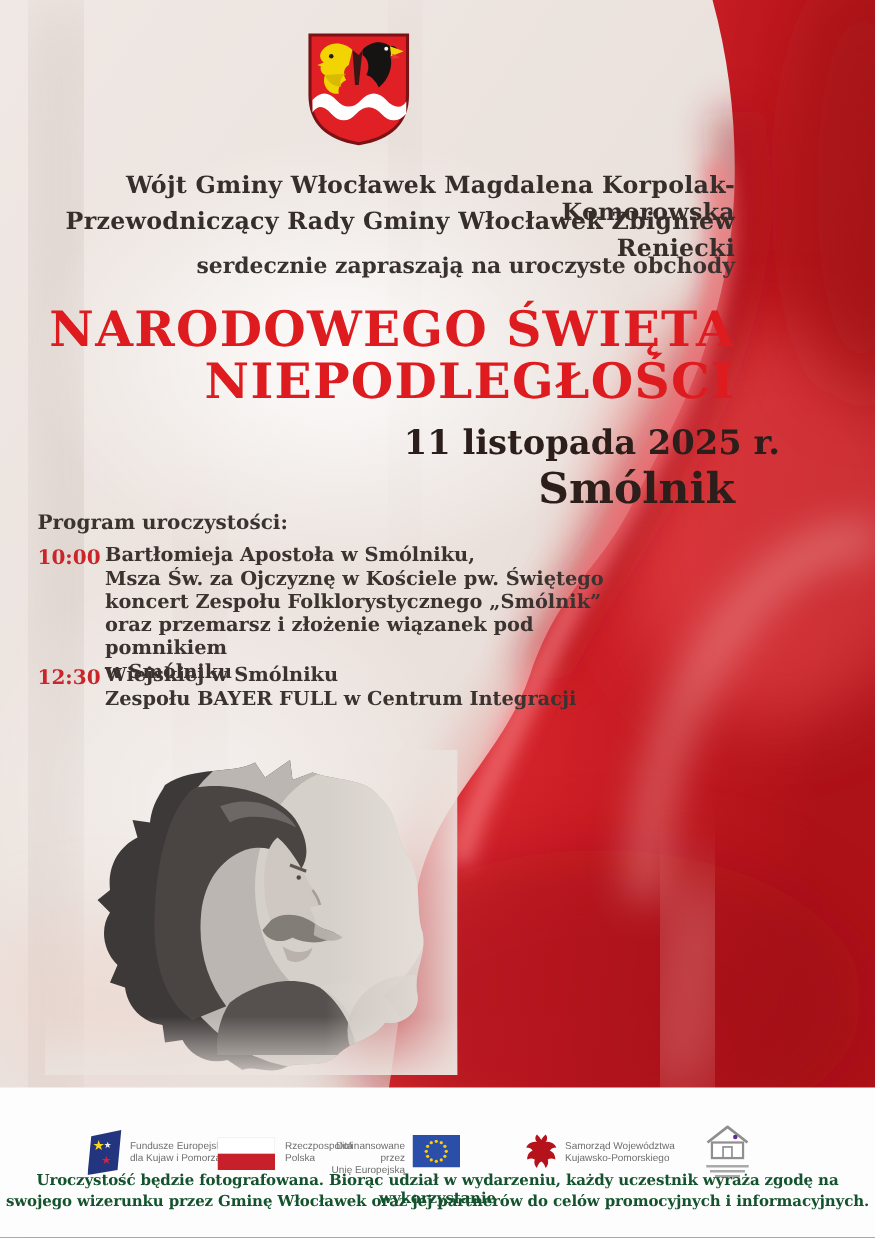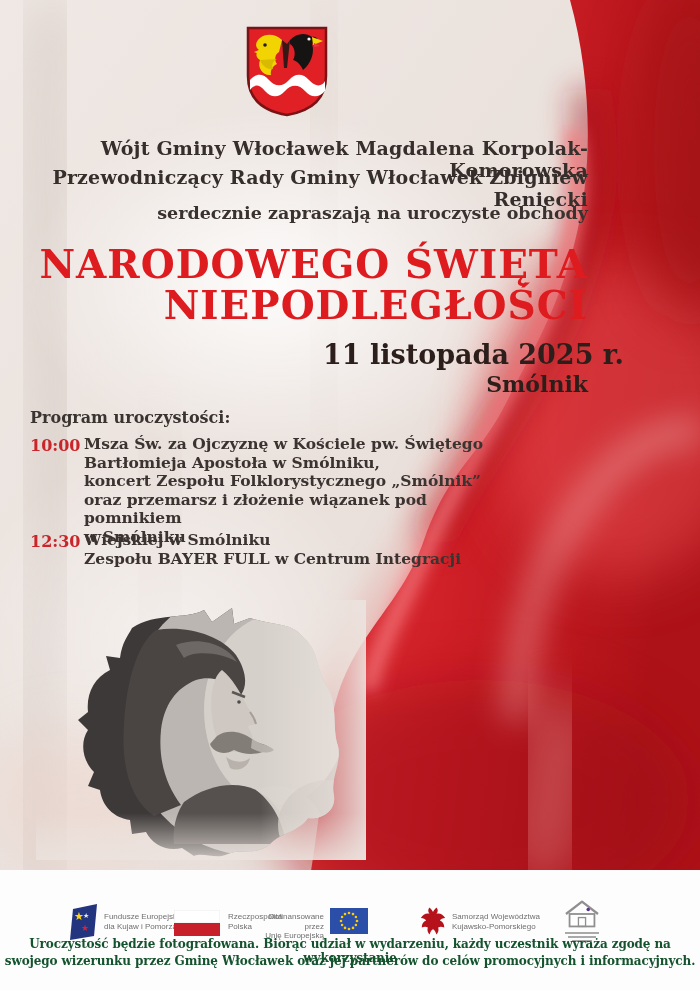--- a/index.html
+++ b/index.html
@@ -9,21 +9,21 @@
     background:#ece4df;
   }
   .bg{position:absolute;left:0;top:0;}
   svg{display:block;}
   .abs{position:absolute;}
   .col{left:0;width:588px;text-align:right;}
   .org{font-weight:bold;color:#352e2b;font-size:19px;letter-spacing:.2px;}
   .invite{font-weight:bold;color:#3a322f;font-size:17.5px;}
   .title{font-weight:bold;color:#de1b1f;font-size:39px;letter-spacing:1px;line-height:40px;}
   .date{font-weight:bold;color:#2c1e1a;font-size:27px;margin-left:36px;}
-  .place{font-weight:bold;color:#2c1e1a;font-size:22px;}
+  .place{font-weight:bold;color:#2c1e1a;font-size:34px;}
   .proghead{font-weight:bold;color:#3a3431;font-size:16px;}
   .pitem{left:30px;width:470px;}
   .ptime{position:absolute;left:0;top:1px;font-weight:bold;color:#c9252b;font-size:16px;}
   .plines{position:absolute;left:54px;top:0;width:416px;font-weight:bold;color:#3a3330;font-size:15.5px;line-height:18.5px;}
   .footer-caption{font-family:"Liberation Sans","DejaVu Sans",sans-serif;font-size:8px;line-height:9.5px;color:#6f6f6f;}
   .cap-right{text-align:right;}
   .disc{width:700px;text-align:center;font-weight:bold;color:#14532d;font-size:12px;letter-spacing:-.1px;}
   .bar{position:absolute;background:#a9a9a9;height:1.5px;}
 </style>
 </head>
@@ -105,22 +105,22 @@
   <div class="abs col title" style="top:285px">NIEPODLEGŁOŚCI</div>
 
   <div class="abs col date" style="top:339px">11 listopada 2025 r.</div>
   <div class="abs col place" style="top:371px">Smólnik</div>
 
   <div class="abs proghead" style="left:30px;top:408px">Program uroczystości:</div>
 
   <div class="abs pitem" style="top:435px;height:95px">
     <span class="ptime">10:00</span>
     <div class="plines">
+      <div>Bartłomieja Apostoła w Smólniku,</div>
       <div>Msza Św. za Ojczyznę w Kościele pw. Świętego</div>
-      <div>Bartłomieja Apostoła w Smólniku,</div>
       <div>koncert Zespołu Folklorystycznego „Smólnik”</div>
       <div>oraz przemarsz i złożenie wiązanek pod pomnikiem</div>
       <div>w Smólniku</div>
     </div>
   </div>
 
   <div class="abs pitem" style="top:531px;height:60px">
     <span class="ptime">12:30</span>
     <div class="plines">
       <div>Wiejskiej w Smólniku</div>

